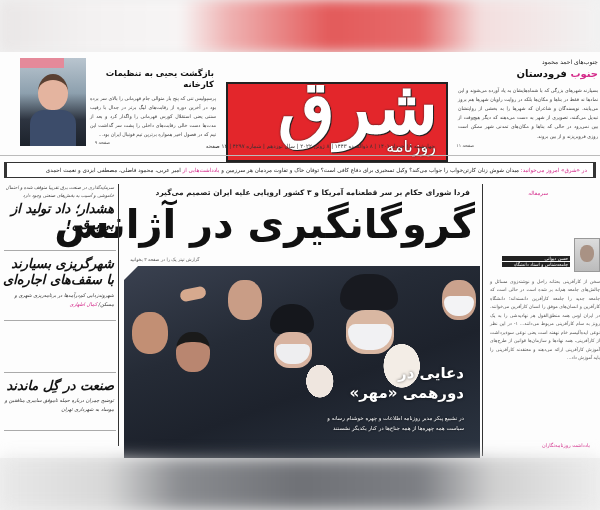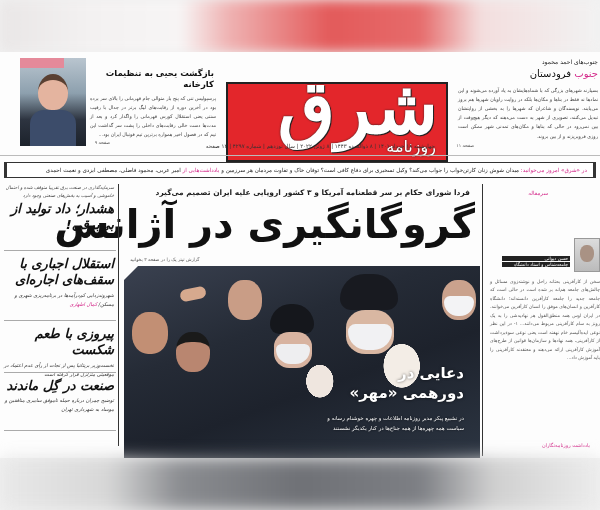--- a/index.html
+++ b/index.html
@@ -65,21 +65,21 @@
     font-weight: bold; color: #111; line-height: 1.35; text-align: right;
   }
   .teaser-body {
     position: absolute; right: 12px; top: 42px; width: 126px; font-size: 4.8px;
     color: #444; line-height: 1.9; text-align: justify;
   }
   .teaser-page { position: absolute; right: 118px; top: 88px; font-size: 4.5px; color: #555; }
 
   .right-teaser { position: absolute; left: 438px; top: 0; width: 162px; height: 96px; }
   .rt-kicker { position: absolute; right: 2px; top: 6px; font-size: 6px; color: #222; }
-  .rt-title { position: absolute; right: 2px; top: 16px; font-size: 10px; font-weight: normal; color: #111; }
+  .rt-title { position: absolute; right: 2px; top: 16px; font-size: 10px; font-weight: bold; color: #111; }
   .rt-title .pink { color: #d42a8a; }
   .rt-body {
     position: absolute; right: 2px; top: 34px; width: 140px; font-size: 4.8px;
     color: #444; line-height: 1.9; text-align: justify;
   }
   .rt-page { position: absolute; right: 126px; top: 91px; font-size: 4.5px; color: #555; }
 
   
   .ticker {
     position: absolute; left: 4px; top: 110px; width: 592px; height: 16px;
@@ -239,31 +239,27 @@
   <div class="left-col">
     <div class="vrule"></div>
 
     <div class="item" style="top:2px">
       <div class="lede">سرمایه‌گذاری در صنعت برق تقریبا متوقف شده و احتمال خاموشی و آسیب به بخش‌های صنعتی وجود دارد</div>
       <div class="title">هشدار؛ داد تولید از بی‌برقی!</div>
     </div>
     <div class="sep" style="top:68px"></div>
 
     <div class="item" style="top:74px">
-      <div class="title">استقلال اجباری با سقف‌های اجاره‌ای</div>
+      <div class="title">شهرگریزی بسیارند با سقف‌های اجاره‌ای</div>
       <div class="sub">
         <span>شهروندزدایی کم‌درآمدها در برنامه‌ریزی شهری و مسکن/ </span><span class="pink">کمال اطهاری</span>
       </div>
     </div>
     <div class="sep" style="top:138px"></div>
 
-    <div class="item" style="top:144px">
-      <div class="title">پیروزی با طعم شکست</div>
-      <div class="sub">نخست‌وزیر بریتانیا پس از نجات از رأی عدم اعتماد در موقعیتی متزلزل قرار گرفته است</div>
-    </div>
     <div class="sep" style="top:190px"></div>
 
     <div class="item" style="top:196px">
       <div class="title">صنعت در گِل ماندند</div>
       <div class="sub">توضیح چمران درباره حمله ناموفق سایبری منافقین و موساد به شهرداری تهران</div>
     </div>
     <div class="sep" style="top:248px"></div>
   </div>
   <div class="footer-link">یادداشت روزنامه‌نگاران</div>
 

